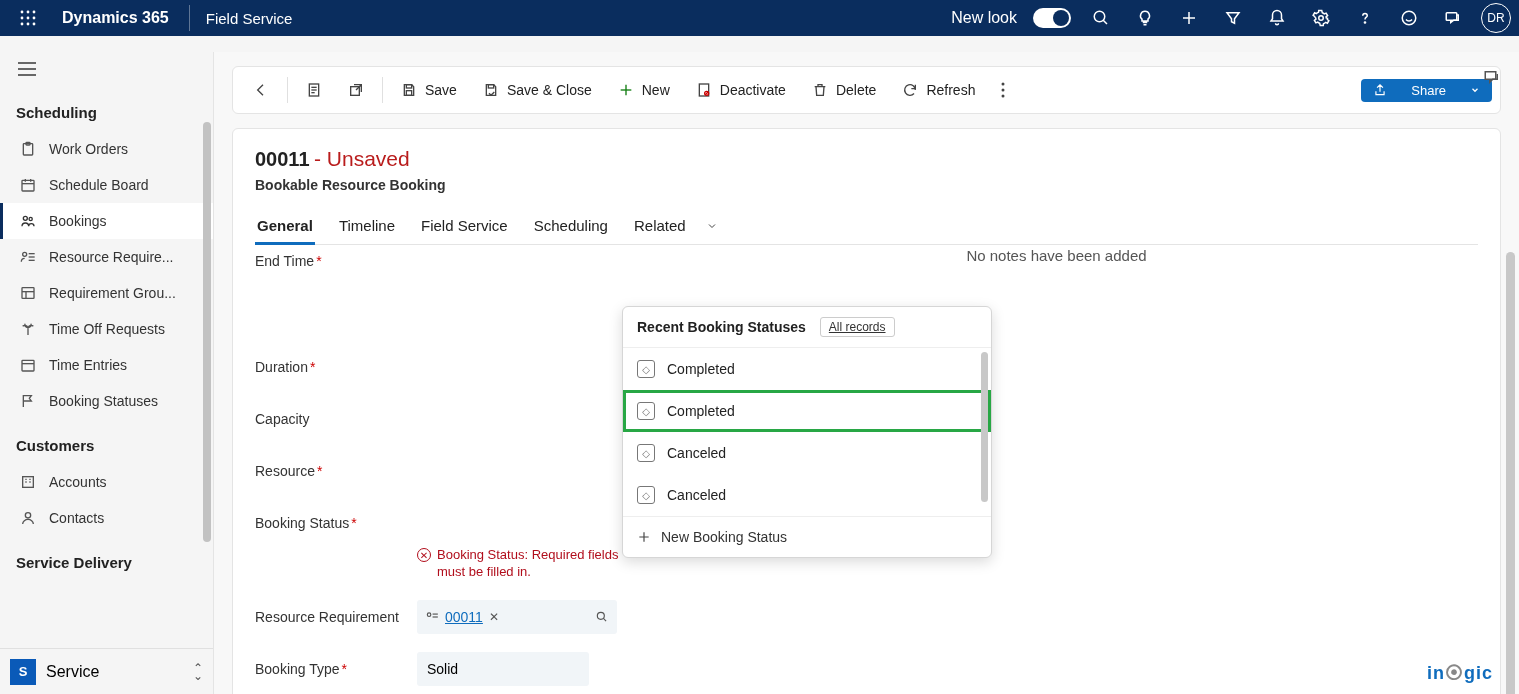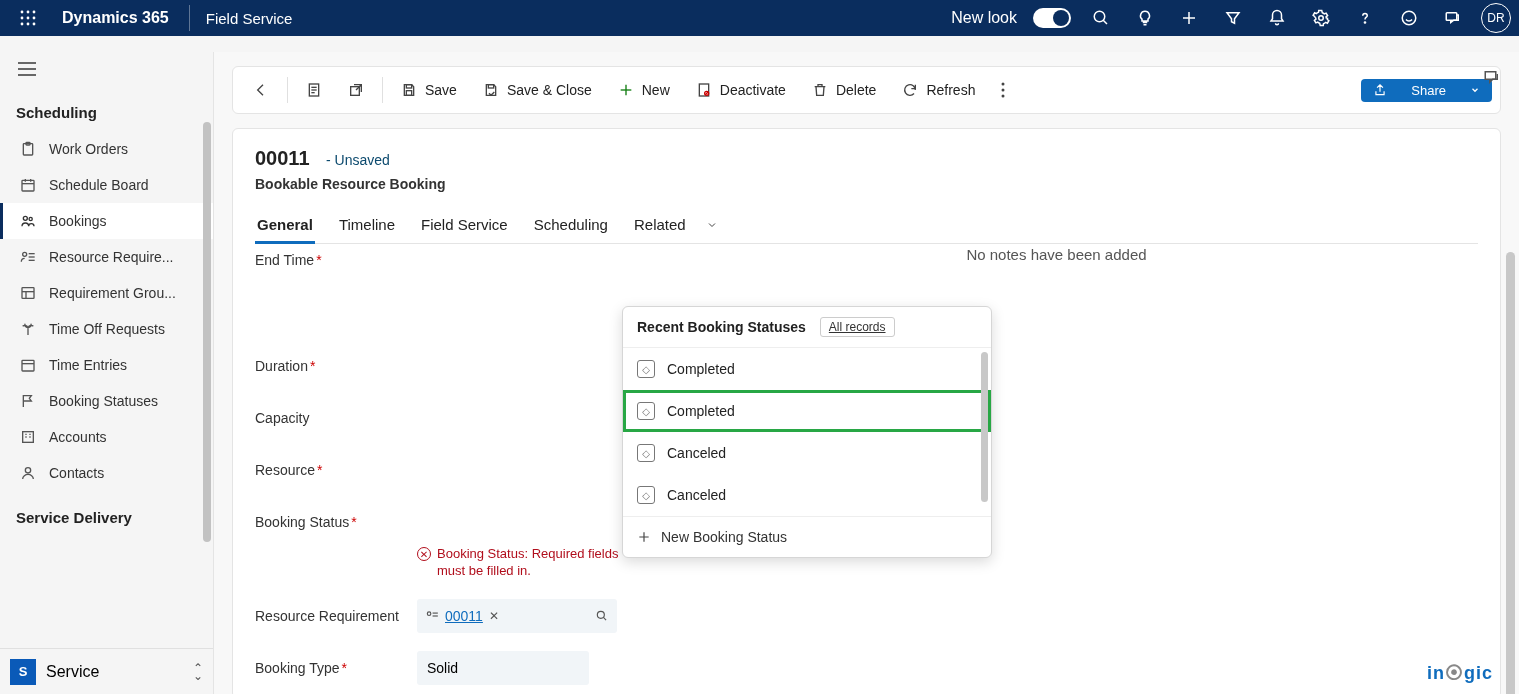--- a/index.html
+++ b/index.html
@@ -34,21 +34,21 @@
   
   .main { position: absolute; top: 52px; left: 214px; right: 0; bottom: 0; background: #f8f8f8; padding: 14px 18px 0 18px; }
   .cmdbar { background: #fff; border: 1px solid #e4e4e4; border-radius: 6px; height: 48px; display: flex; align-items: center; padding: 0 8px; gap: 2px; }
   .cmdbar .cbtn { display: flex; align-items: center; gap: 8px; padding: 6px 12px; font-size: 14px; color: #222; cursor: pointer; border-radius: 4px; }
   .cmdbar .vsep { width:1px; height:26px; background:#e0e0e0; margin:0 4px;}
   .cmdbar .mspacer { flex:1; }
   .cmdbar .share { background:#0f6cbd; color:#fff; border-radius:4px; padding:4px 12px; display:flex; align-items:center; gap:24px; font-size:13px;}
 
   .card { background:#fff; border:1px solid #e4e4e4; border-radius:6px; margin-top:14px; padding:18px 22px 0; position:relative; }
   .rec-title { font-size:20px; font-weight:600; color:#222; display:inline; }
-  .rec-sub { font-size:14px; color:#0c4a6e; margin-left:12px;}
+  .rec-sub { font-size:21px; color:#b91c1c; margin-left:0;}
   .rec-entity { font-size:14px; font-weight:600; color:#333; margin-top:6px; }
   .tabs { display:flex; gap:22px; margin-top:18px; border-bottom:1px solid #e4e4e4; }
   .tabs .tab { padding:6px 2px 10px; font-size:15px; color:#222; cursor:pointer; position:relative; }
   .tabs .tab.active { font-weight:600; }
   .tabs .tab.active::after { content:""; position:absolute; left:0; right:0; bottom:-1px; height:3px; background:#0f6cbd; }
   .tabs .tab.rel { display:flex; align-items:center; gap:20px; }
 
   .form-area { display:flex; position:relative; }
   .form-col { width:380px; padding-top:6px; }
   .field-row { display:flex; align-items:center; min-height:44px; margin-bottom:8px;}
@@ -252,20 +252,21 @@
     <div class="navitem">
       <span class="navicon">
           <svg width="16" height="16" viewBox="0 0 24 24" fill="none" stroke="#555" stroke-width="2">
             <line x1="5" y1="3" x2="5" y2="21"></line>
             <path d="M5 4h12l-3 4 3 4H5"></path>
           </svg>
         </span>
       <span>Booking Statuses</span>
     </div>
 
+    <div class="section-title">Customers</div>
     <div class="navitem">
       <span class="navicon">
           <svg width="16" height="16" viewBox="0 0 24 24" fill="none" stroke="#555" stroke-width="2">
             <rect x="4" y="4" width="16" height="16"></rect>
             <line x1="8" y1="8" x2="10" y2="8"></line>
             <line x1="14" y1="8" x2="16" y2="8"></line>
             <line x1="8" y1="12" x2="10" y2="12"></line>
             <line x1="14" y1="12" x2="16" y2="12"></line>
           </svg>
         </span>

